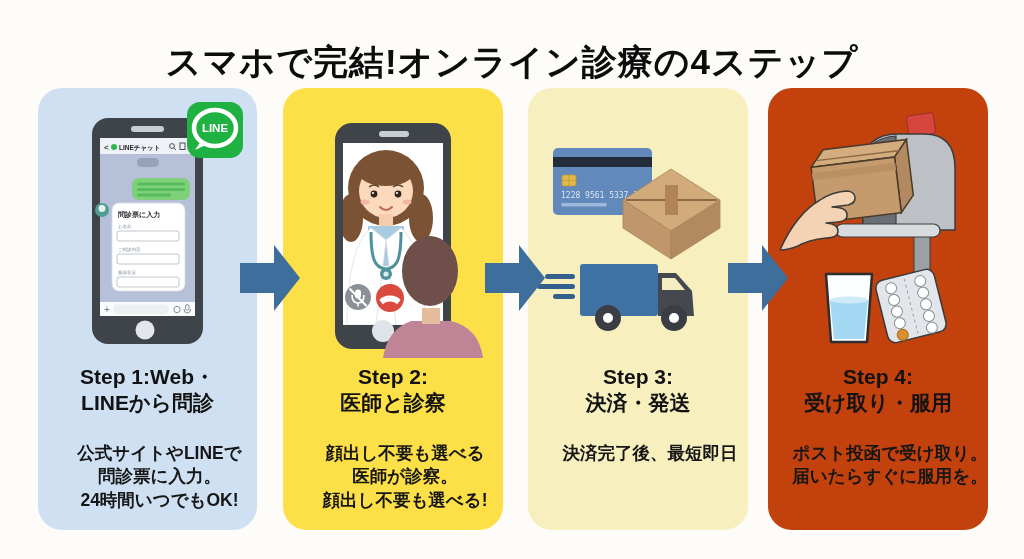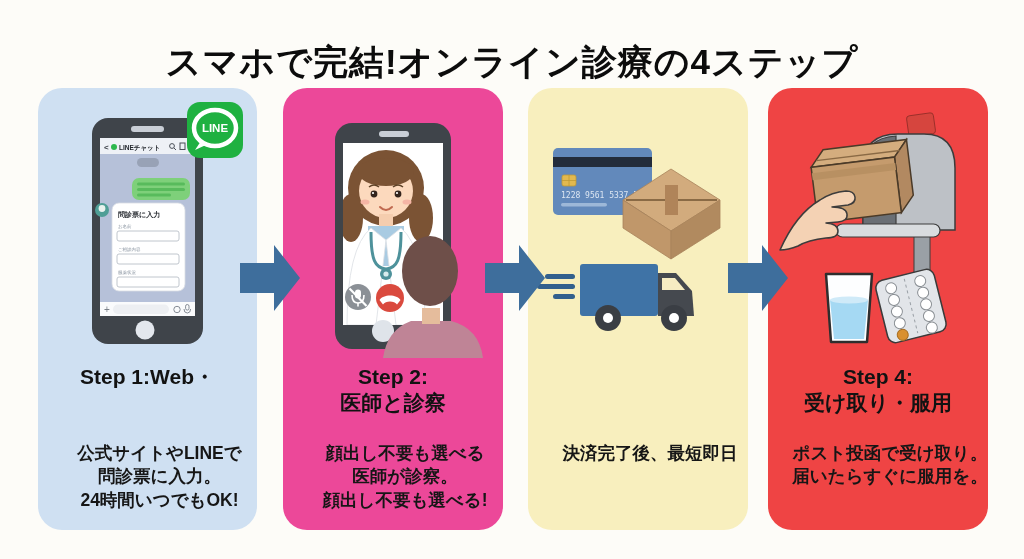--- a/index.html
+++ b/index.html
@@ -89,29 +89,30 @@
         <g>
           <rect x="149" y="14" width="56" height="56" rx="13" fill="#1fb141"></rect>
           <ellipse cx="177" cy="40" rx="21" ry="18" fill="#1fb141" stroke="#ffffff" stroke-width="4.5"></ellipse>
           <path d="M163,53 L157,62 L170,56 Z" fill="#ffffff"></path>
           <text x="177" y="44" font-size="11.5" font-weight="bold" fill="#ffffff" text-anchor="middle">LINE</text>
         </g>
       </svg>
     </div>
     <div class="step-heading">
       <div>Step 1:Web・</div>
+        <div>LINEから問診</div>
     </div>
     <div class="step-body">
       <div>公式サイトやLINEで</div>
         <div>問診票に入力。</div>
         <div>24時間いつでもOK!</div>
     </div>
   </div>
 
-  <div class="card" id="card2" style="background: #ec4899;">
+  <div class="card" id="card2" style="background: #fde047;">
     <div class="illus">
       <svg viewBox="0 0 220 270">
         <defs>
             <clipPath id="scr2">
               <rect x="60" y="55" width="100" height="182"></rect>
             </clipPath>
           </defs>
         <g>
           <rect x="52" y="35" width="116" height="226" rx="17" fill="#3f444a"></rect>
           <rect x="96" y="43" width="30" height="6" rx="3" fill="#c9ced6"></rect>
@@ -200,26 +201,30 @@
           <rect x="52" y="176" width="78" height="52" rx="3" fill="#3f73a6"></rect>
           <path d="M130,228 L130,185 L148,185 L164,203 L166,228 Z" fill="#45494f"></path>
           <path d="M134,190 L147,190 L157,202 L134,202 Z" fill="#f6ecc2"></path>
           <circle cx="80" cy="230" r="13" fill="#3a3e44"></circle>
             <circle cx="80" cy="230" r="5" fill="#ffffff"></circle>
           <circle cx="146" cy="230" r="13" fill="#3a3e44"></circle>
             <circle cx="146" cy="230" r="5" fill="#ffffff"></circle>
         </g>
       </svg>
     </div>
+    <div class="step-heading">
+      <div>Step 3:</div>
+        <div>決済・発送</div>
+    </div>
     <div class="step-body">
       <div>決済完了後、最短即日</div>
     </div>
   </div>
 
-  <div class="card" id="card4" style="background: #ef4444;">
+  <div class="card" id="card4" style="background: #c2410c;">
     <div class="illus">
       <svg viewBox="0 0 220 270">
         <g>
           <rect x="146" y="140" width="16" height="80" fill="#9aa0a6" stroke="#3c3c3c" stroke-width="1"></rect>
           <g>
             <rect x="152" y="46" width="6" height="46" fill="#d6453e" stroke="#8f2c26" stroke-width="0.8"></rect>
             <g transform="rotate(-8 155 40)">
               <rect x="140" y="26" width="27" height="21" rx="3" fill="#d6453e" stroke="#8f2c26" stroke-width="0.8"></rect>
             </g>
           </g>

